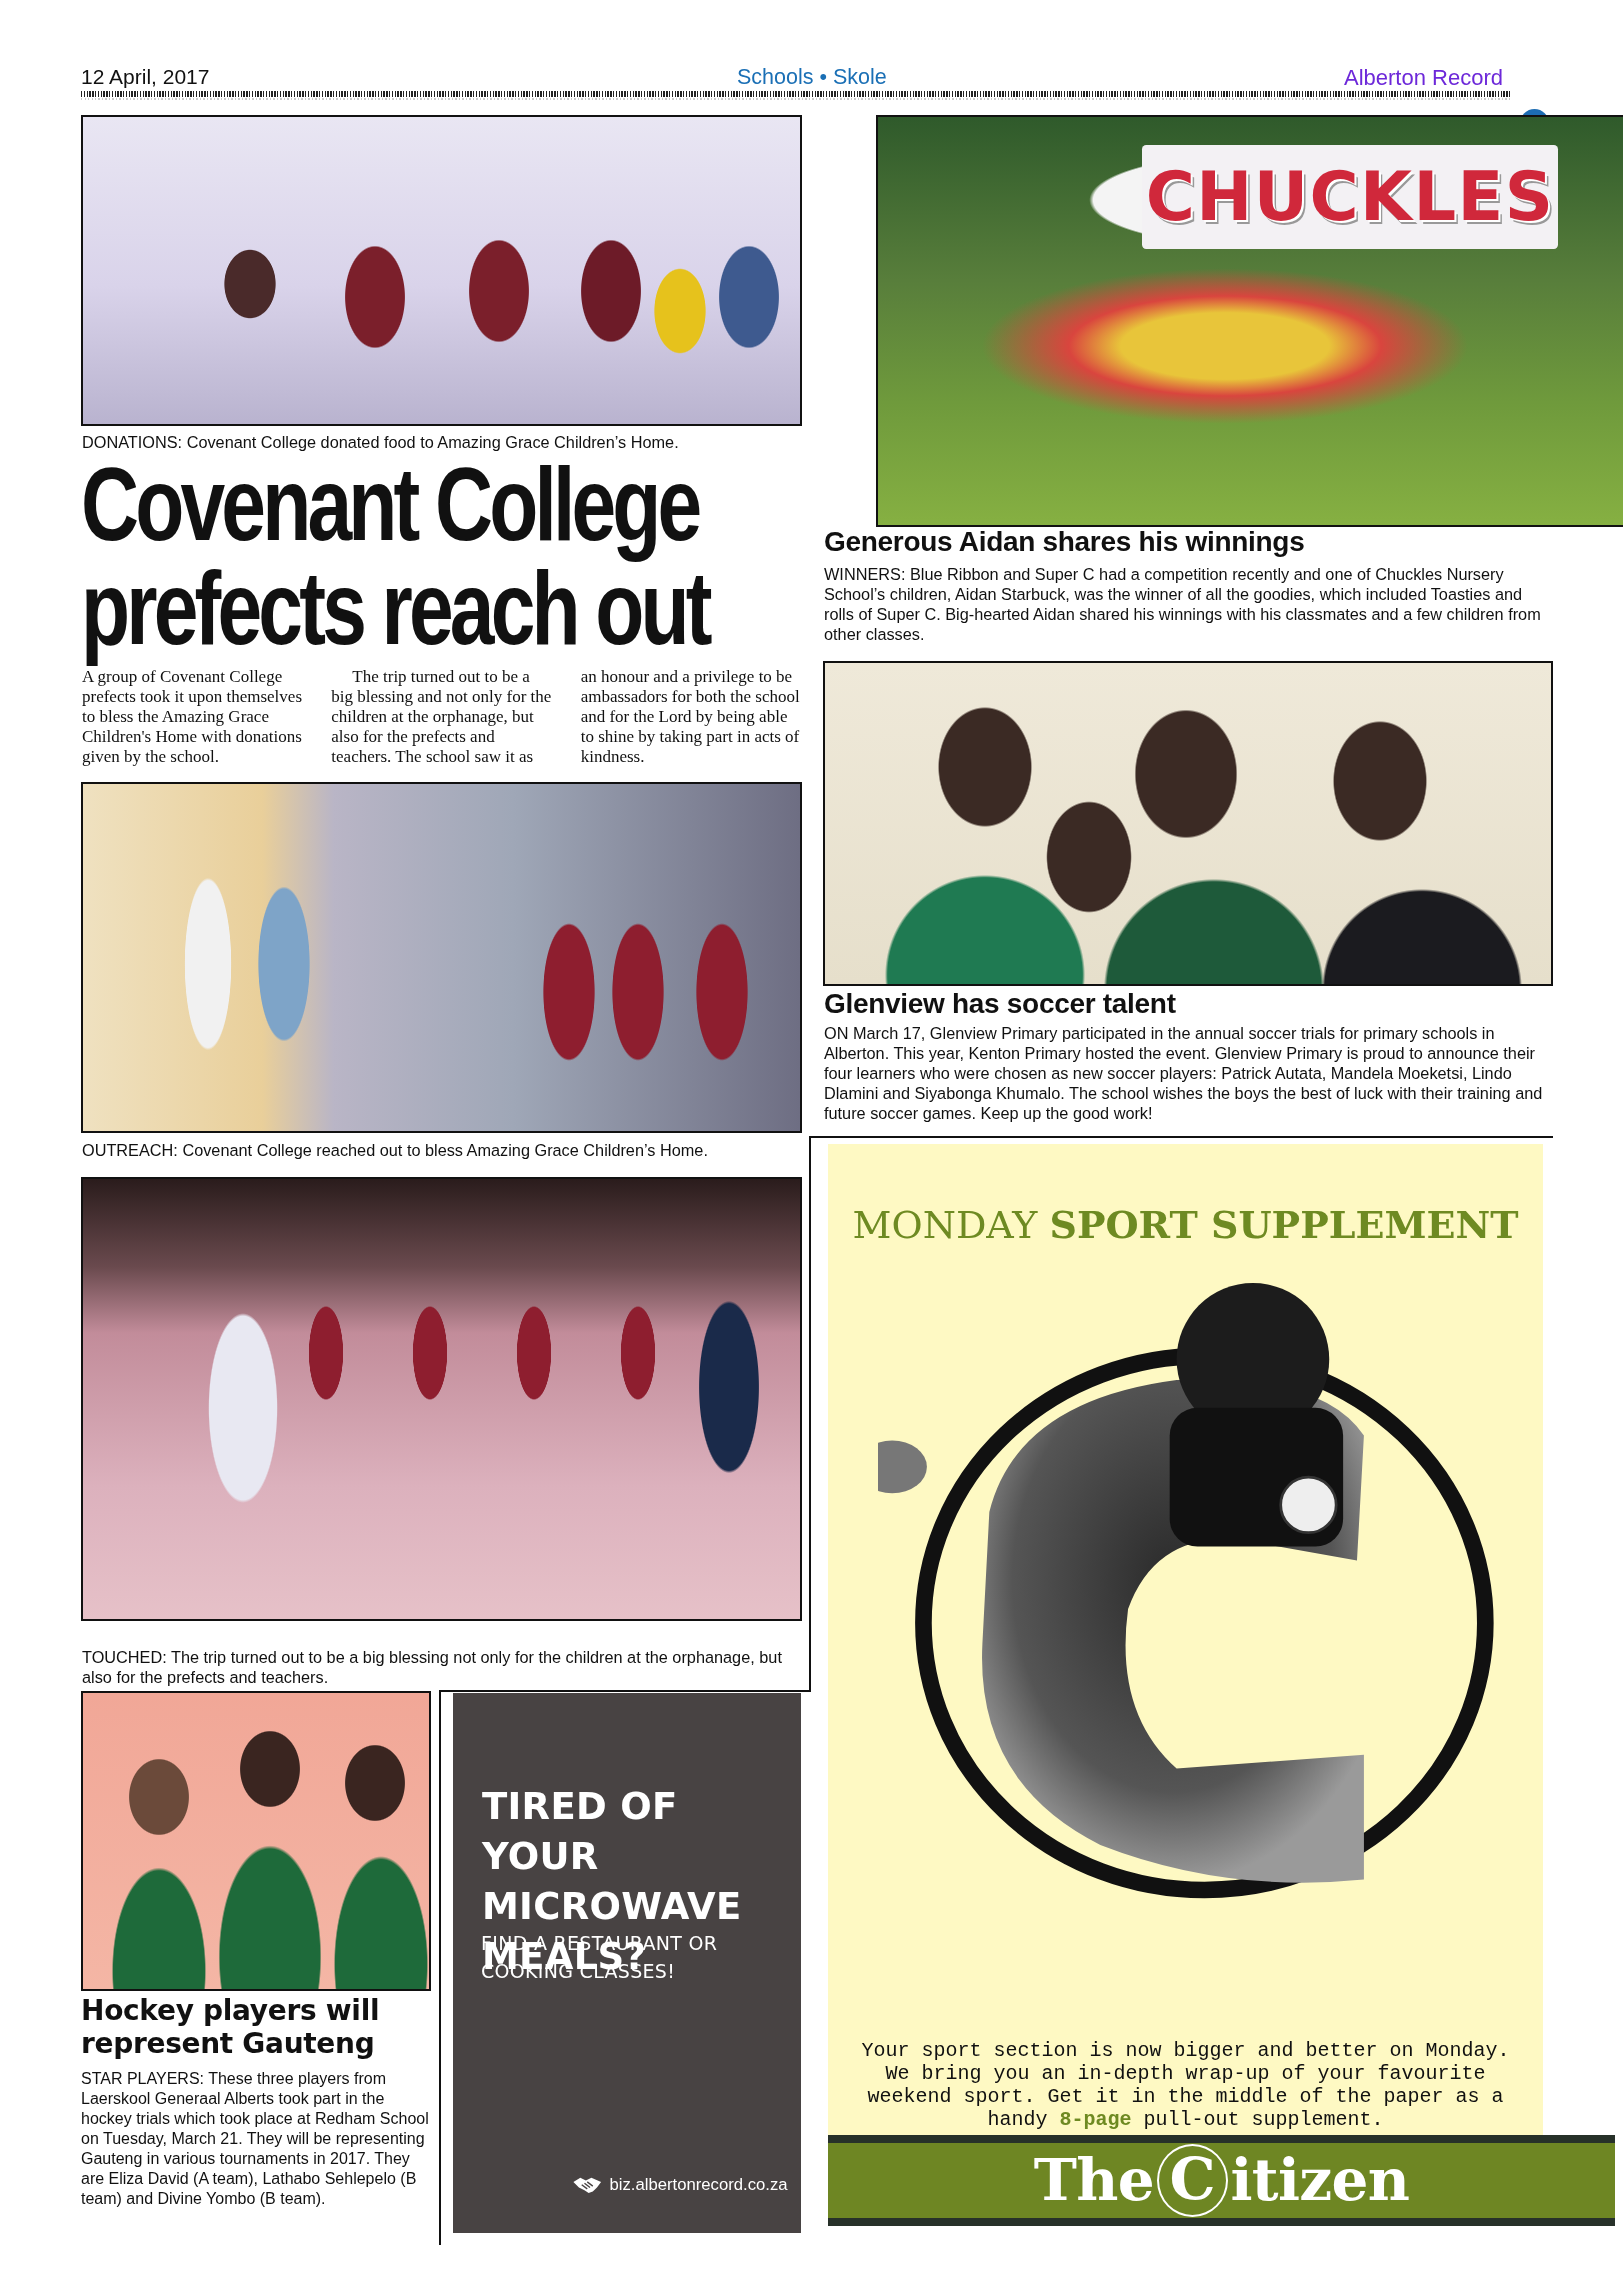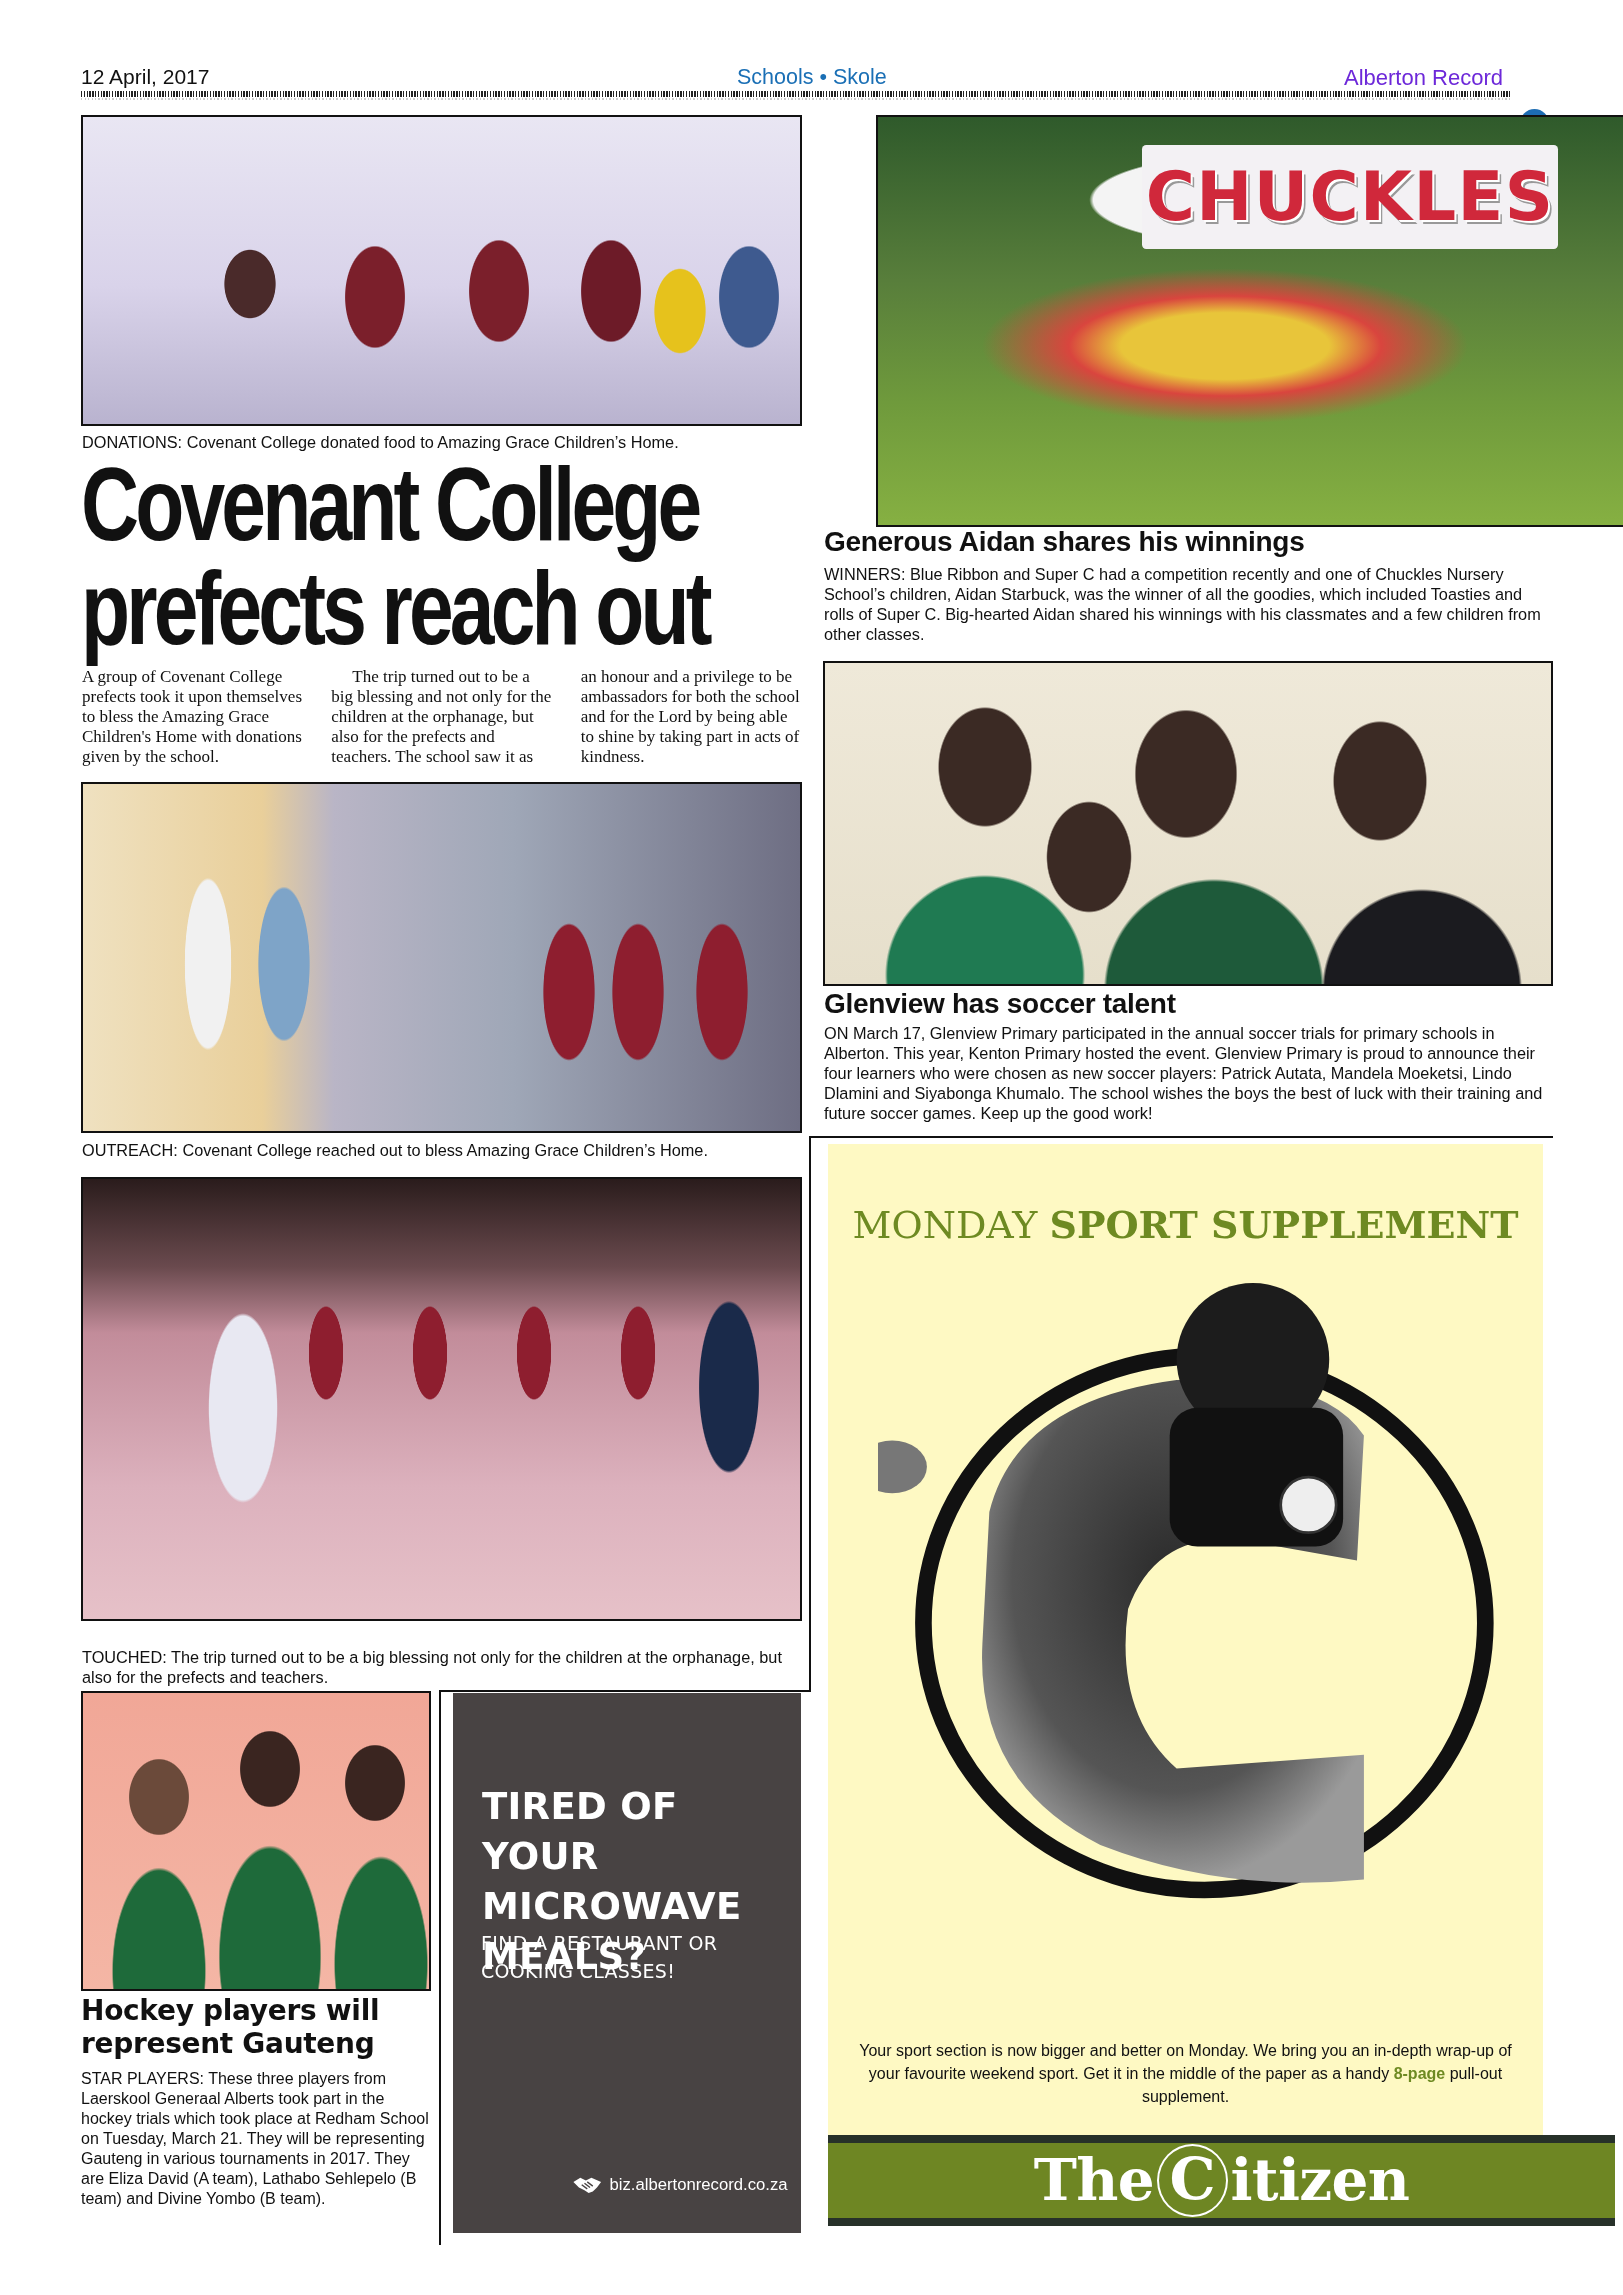--- a/index.html
+++ b/index.html
@@ -113,21 +113,21 @@
   .ad-sport { left: 828px; top: 1144px; width: 715px; height: 1082px; background: #fef9c3; }
   .ad-sport-title { left: 0; top: 60px; width: 715px; text-align: center; color: #6e8a22;
     font-family: "DejaVu Serif", serif; font-size: 38px; line-height: 42px; white-space: nowrap; }
   .ad-sport-title .bold { font-weight: bold; }
   .ad-sport-title .thin { font-weight: normal; }
   .sport-graphic { left: 50px; top: 139px; width: 625px; height: 659px; }
   .ad-sport-tagline { left: 0; top: 847px; width: 715px; text-align: center;
     font-family: "DejaVu Serif", serif; font-size: 26px; line-height: 33px; color: #111; white-space: nowrap; }
   .ad-sport-tagline .g { color: #6e8a22; font-weight: bold; }
   .ad-sport-desc { left: 28px; top: 895px; width: 659px; text-align: center;
-    font-family: Liberation Sans, sans-serif; font-size: 16px; line-height: 23px; color: #111; }
+    font-family: Liberation Mono, monospace; font-size: 20px; line-height: 23px; color: #111; }
   .ad-sport-desc .g { color: #6e8a22; font-weight: bold; }
   .citizen-bar { left: 0; top: 991px; width: 787px; height: 91px; background: #6e8623;
     border-top: 8.3px solid #273129; border-bottom: 8.3px solid #273129; box-sizing: border-box;
     text-align: center; color: #fff; font-family: "DejaVu Serif", serif; font-weight: bold;
     font-size: 58px; line-height: 74px; letter-spacing: -0.7px; }
   .citizen-c { display: inline-block; border: 2.1px solid #fff; border-radius: 50%; width: 67px; height: 69px;
     line-height: 67px; margin: 0 2.8px; vertical-align: middle; position: relative; top: -4.2px; }
 </style>
 </head>
 <body>

